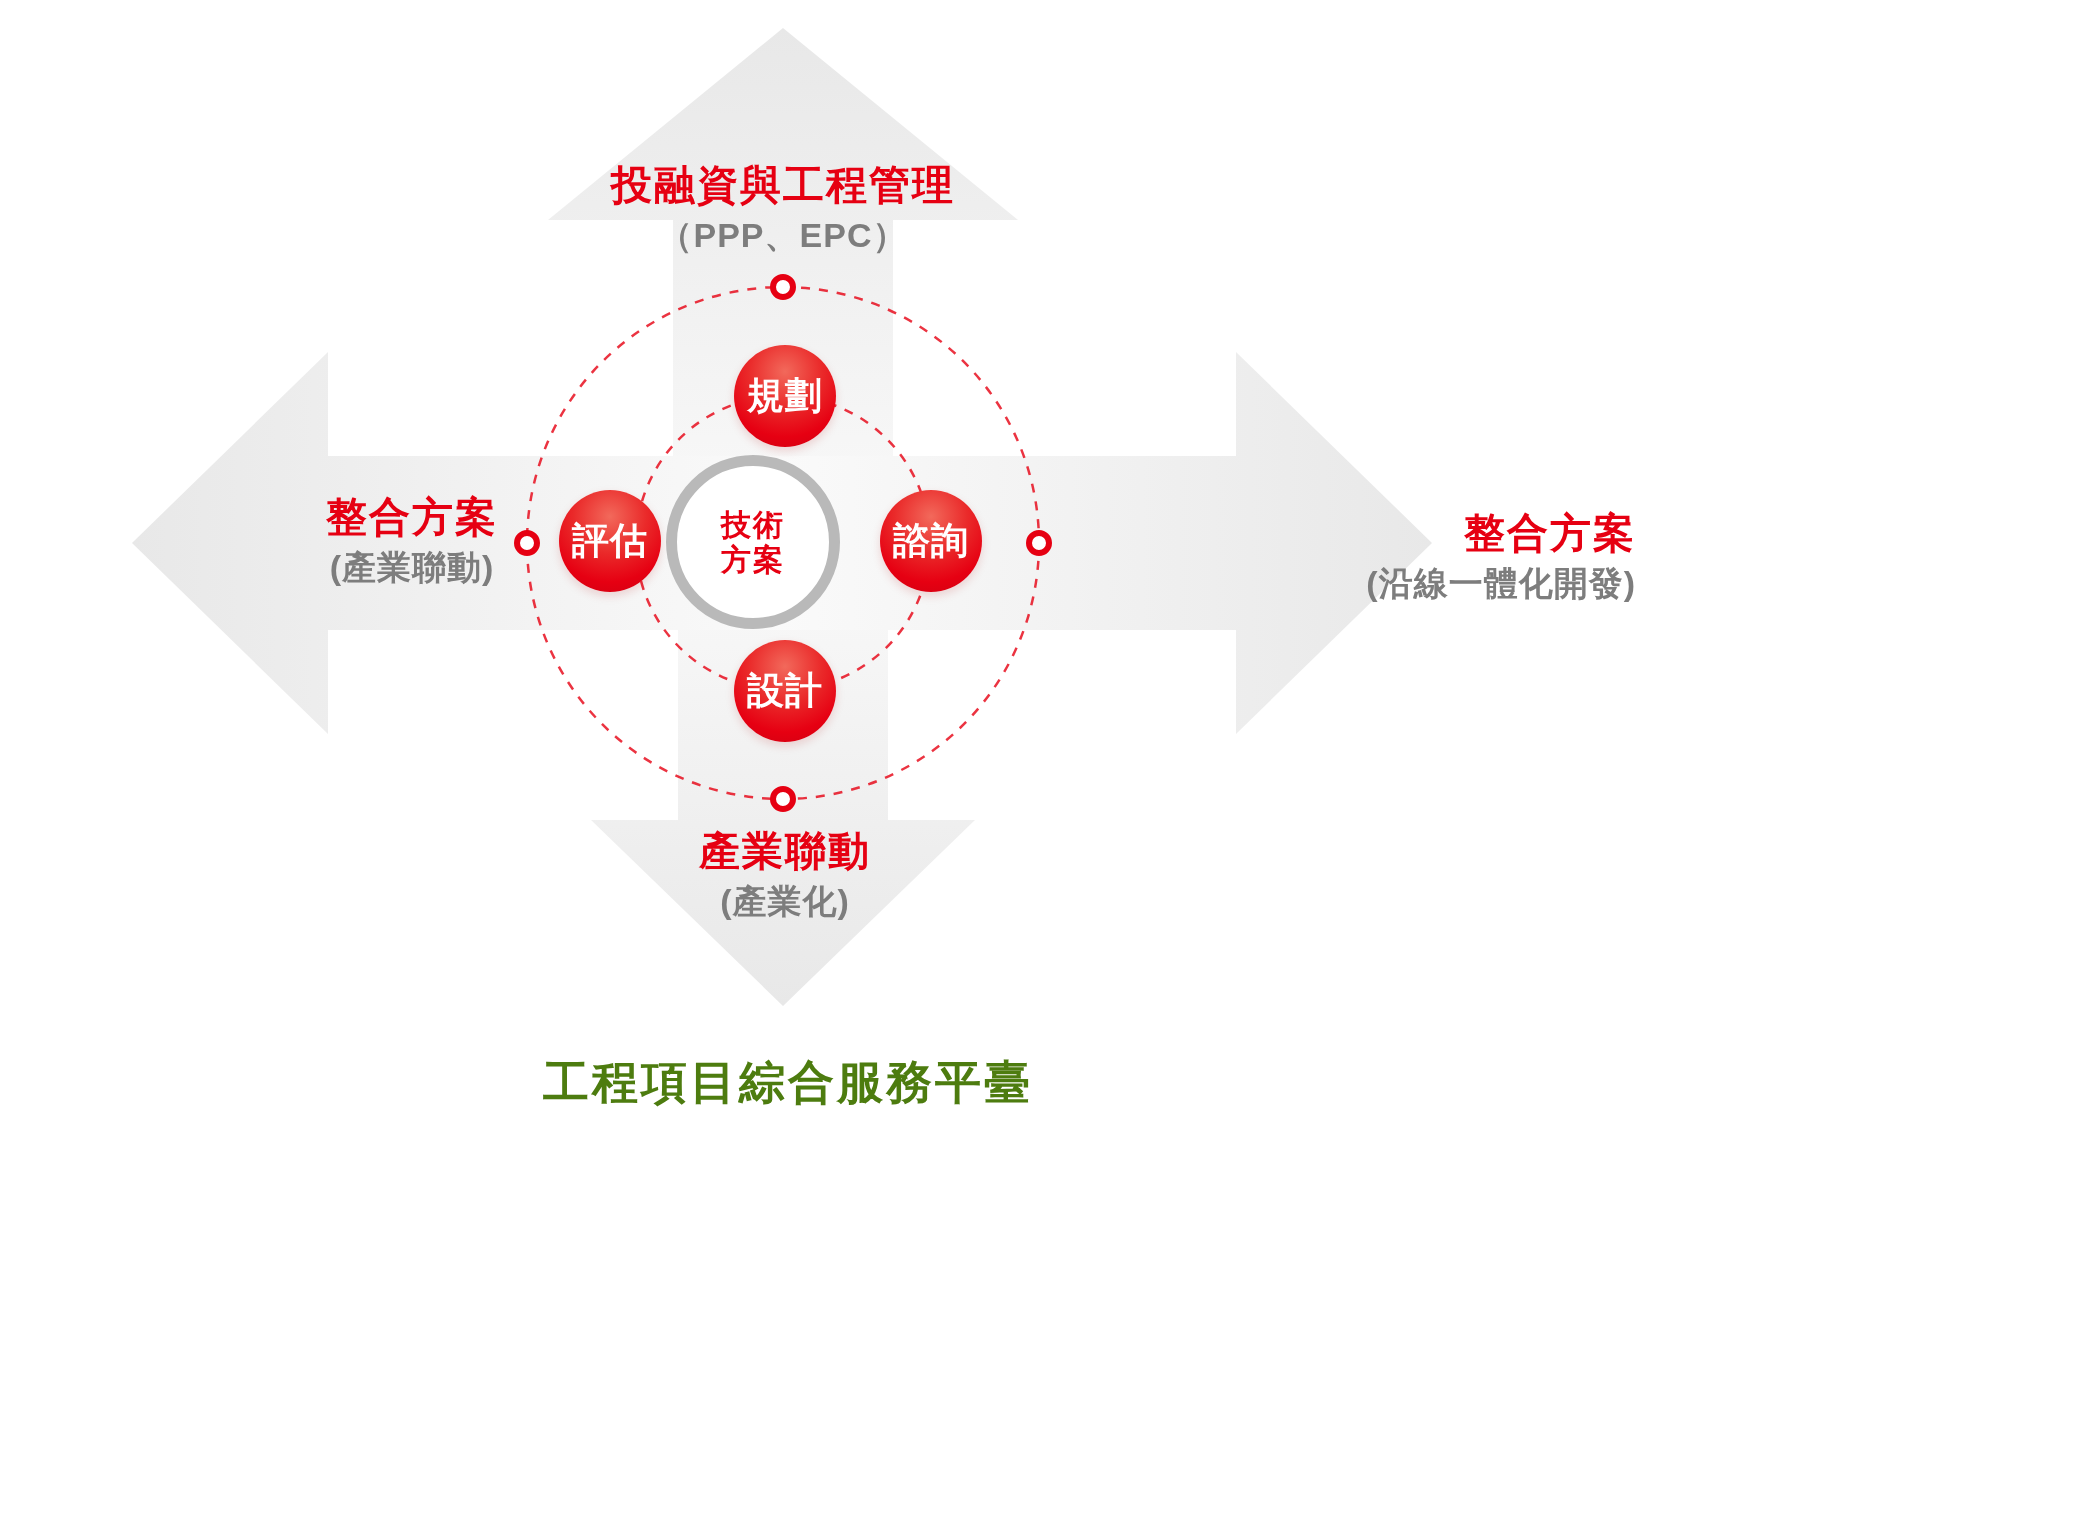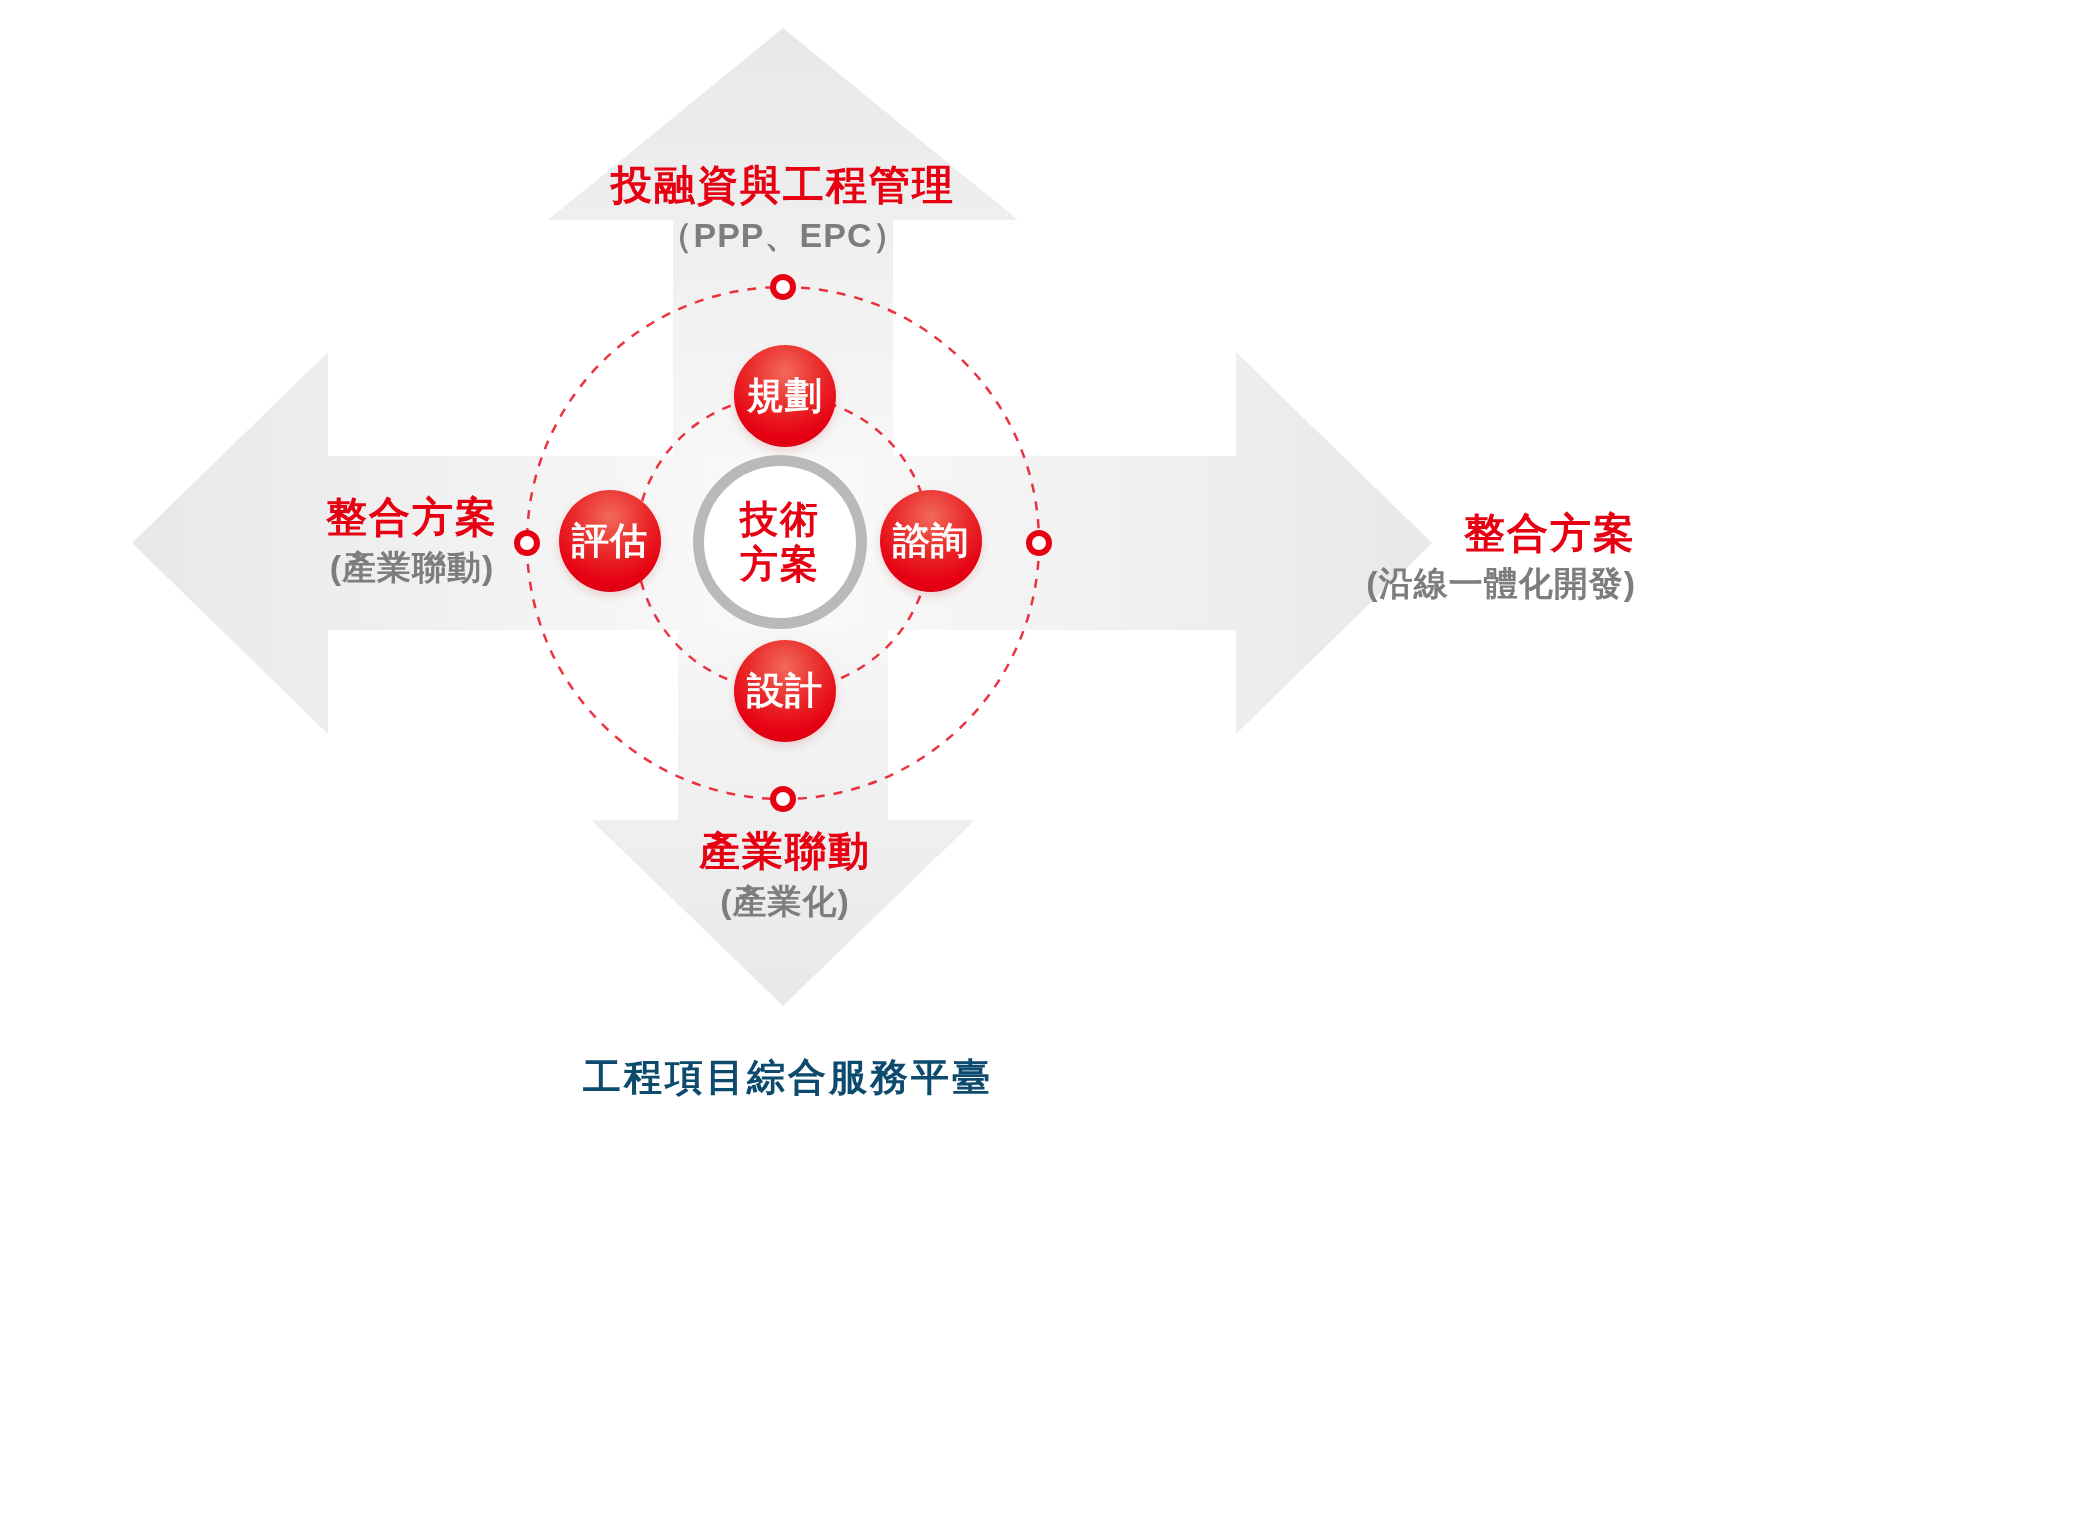--- a/index.html
+++ b/index.html
@@ -23,44 +23,44 @@
     background:radial-gradient(circle at 50% 26%, #f2695b 0%, #ea2a2a 40%, #e60012 72%, #cd0011 100%);
     box-shadow:0 4px 10px rgba(180,0,10,0.15);
   }
   .node-top{left:785px;top:396px;}
   .node-left{left:610px;top:541px;align-items:center;}
   .node-right{left:931px;top:541px;}
   .node-bottom{left:785px;top:691px;}
 
   
   .hub{
-    position:absolute;left:780px;top:542px;
+    position:absolute;left:753px;top:542px;
     width:152px;height:152px;
     transform:translate(-50%,-50%);
     background:#ffffff;
     border:11px solid #b9b9b9;
     border-radius:50%;
     display:flex;flex-direction:column;align-items:center;justify-content:center;
-    color:#e60012;font-weight:bold;font-size:38px;line-height:1.18;letter-spacing:2px;
+    color:#e60012;font-weight:bold;font-size:30px;line-height:1.18;letter-spacing:2px;
     z-index:5;
   }
 
   
   .dir{position:absolute;text-align:center;z-index:4;}
   .dir-title{color:#e60012;font-weight:bold;font-size:41px;letter-spacing:2px;}
   .dir-sub{color:#7d7d7d;font-weight:600;font-size:34px;letter-spacing:1px;}
   .dir-top{left:483px;top:158px;width:600px;}
   .dir-left{left:212px;top:490px;width:400px;}
   .dir-right{left:1076px;top:506px;width:560px;text-align:right;}
   .dir-bottom{left:485px;top:824px;width:600px;}
 
   
   .footer-title{
     position:absolute;left:383px;top:1052px;width:810px;
-    text-align:center;color:#0c4a6e;font-weight:bold;font-size:38px;letter-spacing:3px;
+    text-align:center;color:#4d7c0f;font-weight:bold;font-size:46px;letter-spacing:3px;
     z-index:4;
   }
 </style>
 </head>
 <body>
 
 <div class="stage">
 
   <svg class="layer" width="2085" height="1524" viewBox="0 0 2085 1524">
     <defs>

